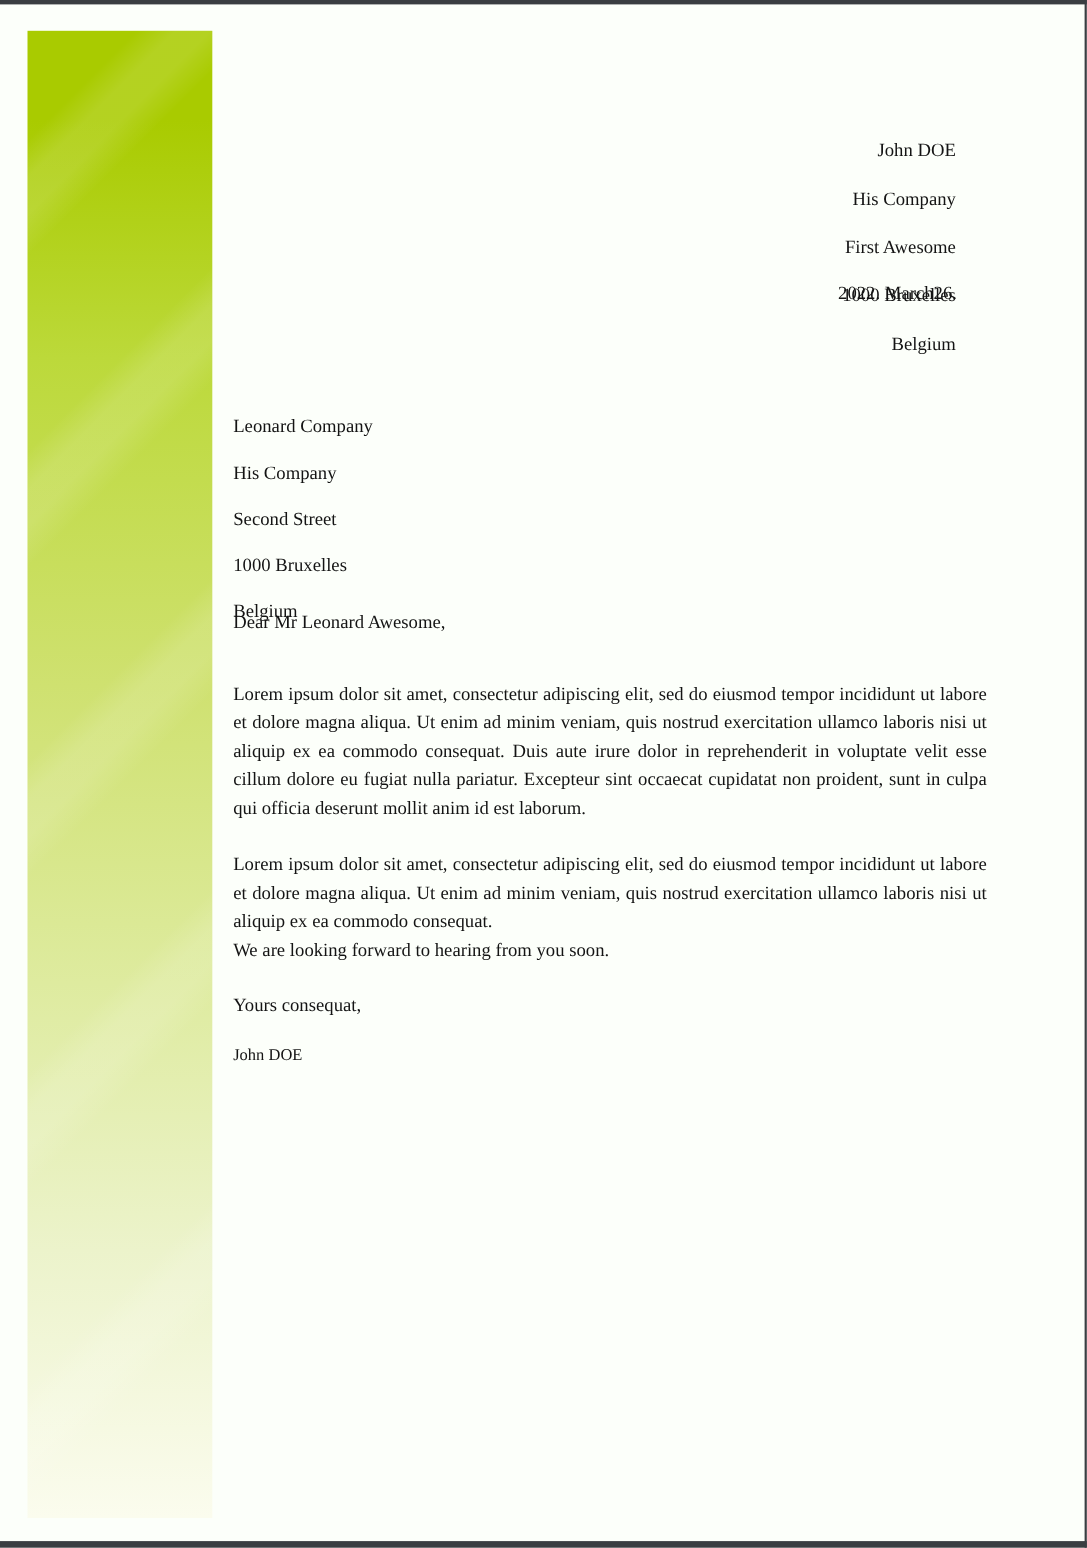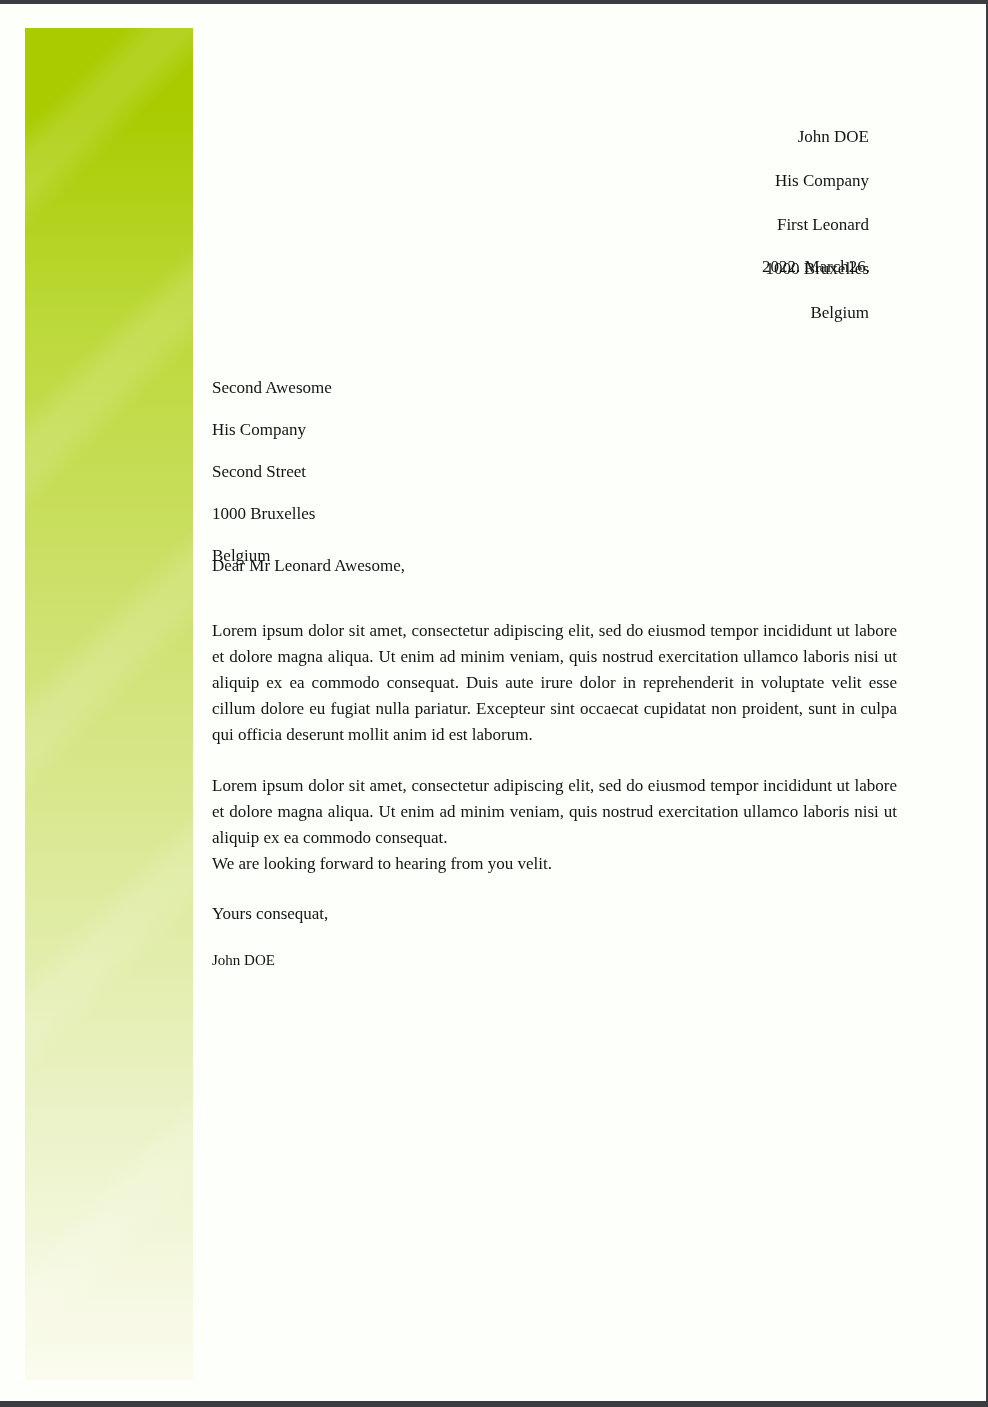--- a/index.html
+++ b/index.html
@@ -117,42 +117,42 @@
   .addr-line { display: block; }
 </style>
 </head>
 <body>
 
 <div class="accent-bar"></div>
 
 <div class="text-block sender-address">
   <span class="addr-line">John DOE</span>
   <span class="addr-line">His Company</span>
-  <span class="addr-line">First Leonard</span>
+  <span class="addr-line">First Awesome</span>
   <span class="addr-line">1000 Bruxelles</span>
   <span class="addr-line">Belgium</span>
 </div>
 
 <div class="text-block date-line">2022. March26.</div>
 
 <div class="text-block recipient-address">
-  <span class="addr-line">Second Awesome</span>
+  <span class="addr-line">Leonard Company</span>
   <span class="addr-line">His Company</span>
   <span class="addr-line">Second Street</span>
   <span class="addr-line">1000 Bruxelles</span>
   <span class="addr-line">Belgium</span>
 </div>
 
 <div class="text-block salutation">Dear Mr Leonard Awesome,</div>
 
 <p class="text-block body-paragraph paragraph-1">Lorem ipsum dolor sit amet, consectetur adipiscing elit, sed do eiusmod tempor incididunt ut labore et dolore magna aliqua. Ut enim ad minim veniam, quis nostrud exercitation ullamco laboris nisi ut aliquip ex ea commodo consequat. Duis aute irure dolor in reprehenderit in voluptate velit esse cillum dolore eu fugiat nulla pariatur. Excepteur sint occaecat cupidatat non proident, sunt in culpa qui officia deserunt mollit anim id est laborum.</p>
 
 <p class="text-block body-paragraph paragraph-2">Lorem ipsum dolor sit amet, consectetur adipiscing elit, sed do eiusmod tempor incididunt ut labore et dolore magna aliqua. Ut enim ad minim veniam, quis nostrud exercitation ullamco laboris nisi ut aliquip ex ea commodo consequat.</p>
 
-<div class="text-block closing-line">We are looking forward to hearing from you velit.</div>
+<div class="text-block closing-line">We are looking forward to hearing from you soon.</div>
 
 <div class="text-block valediction">Yours consequat,</div>
 
 <div class="text-block signature">John DOE</div>
 
 <div class="edge-top"></div>
 <div class="edge-right"></div>
 <div class="edge-bottom"></div>
 
 </body></html>

